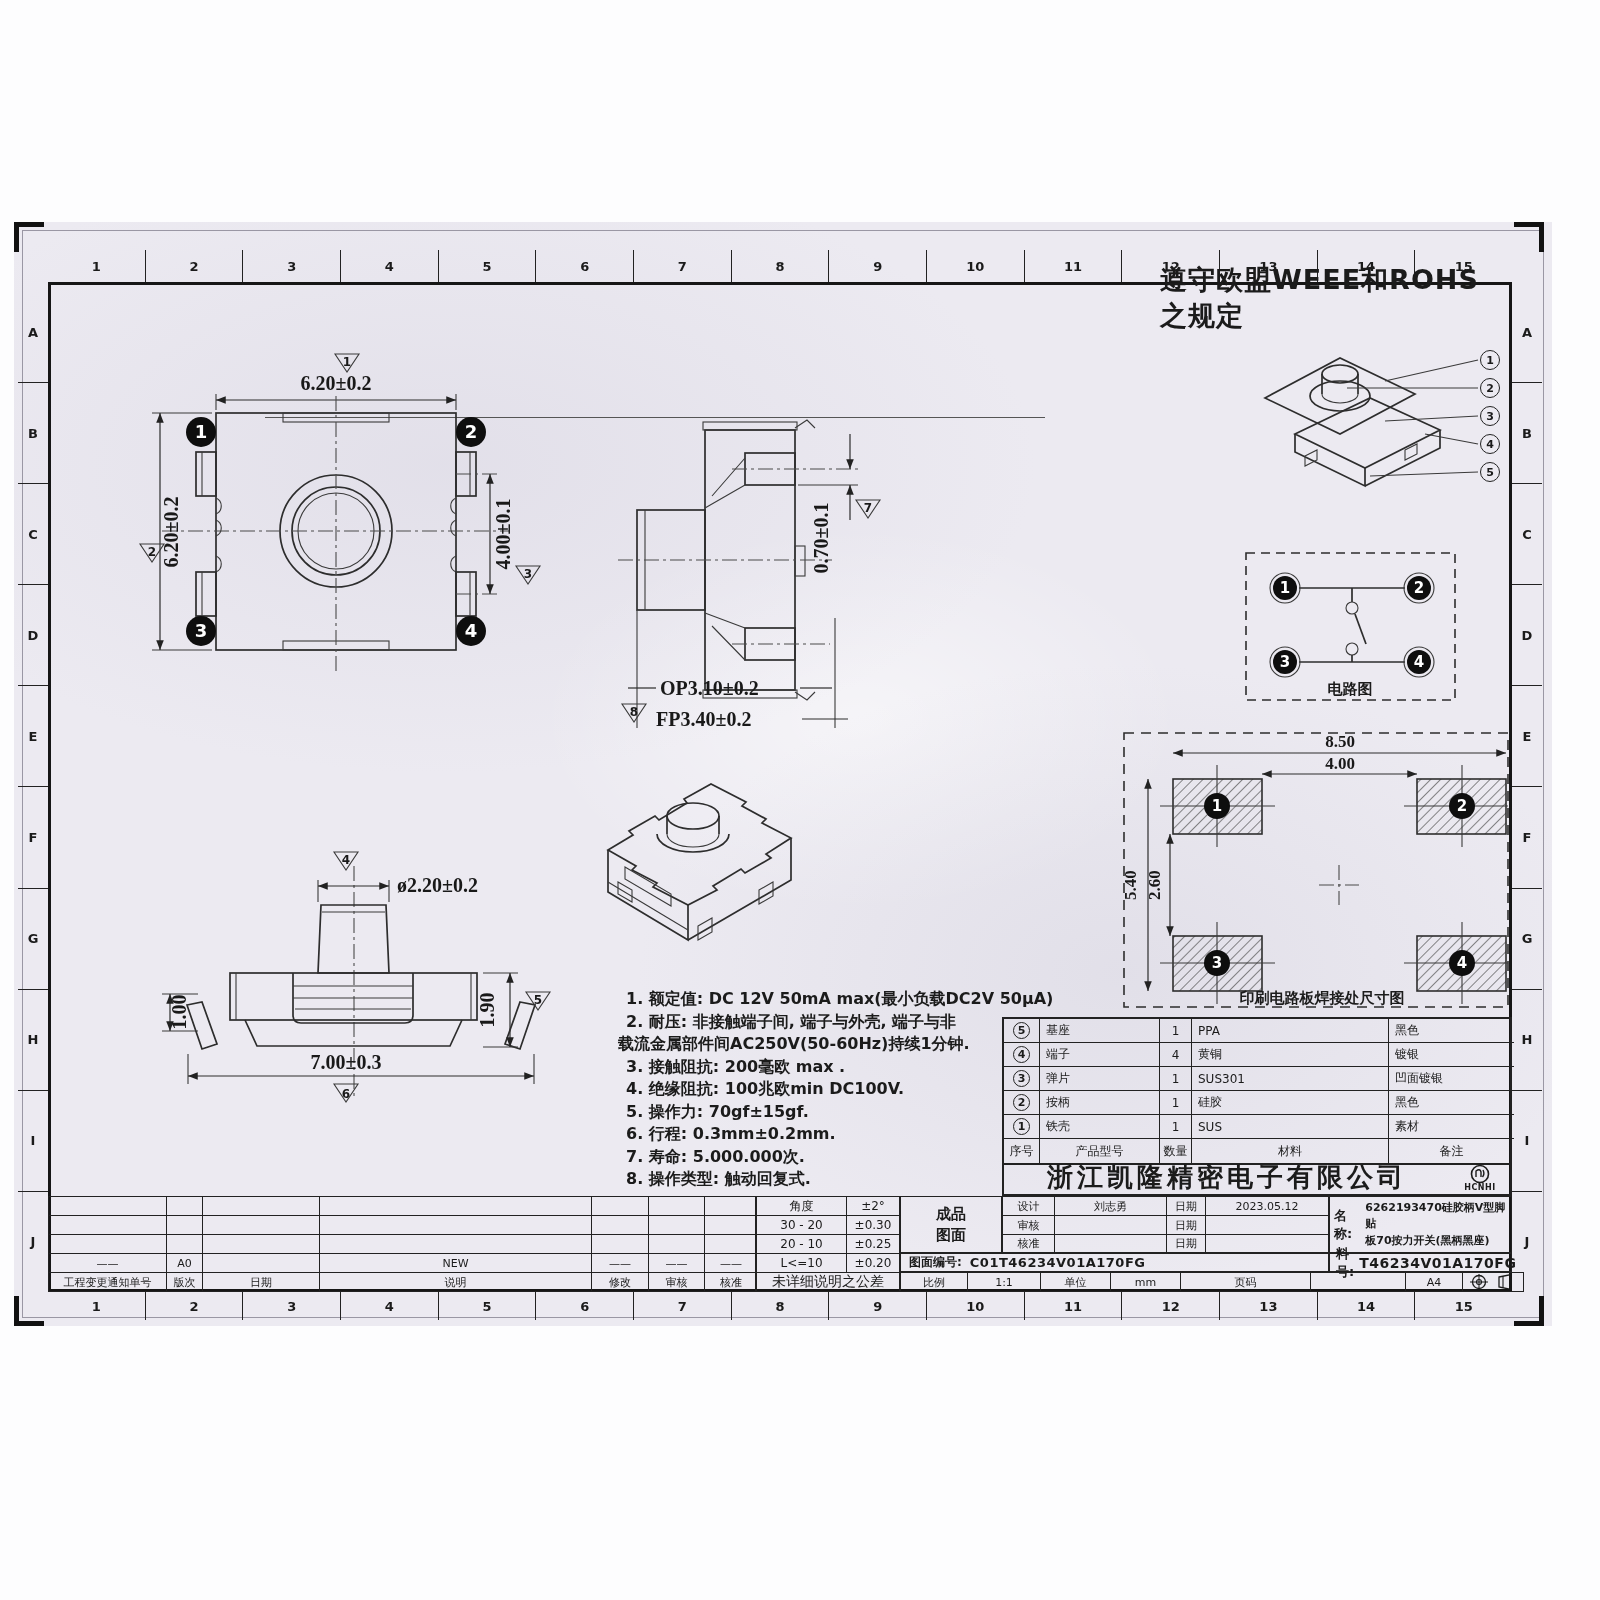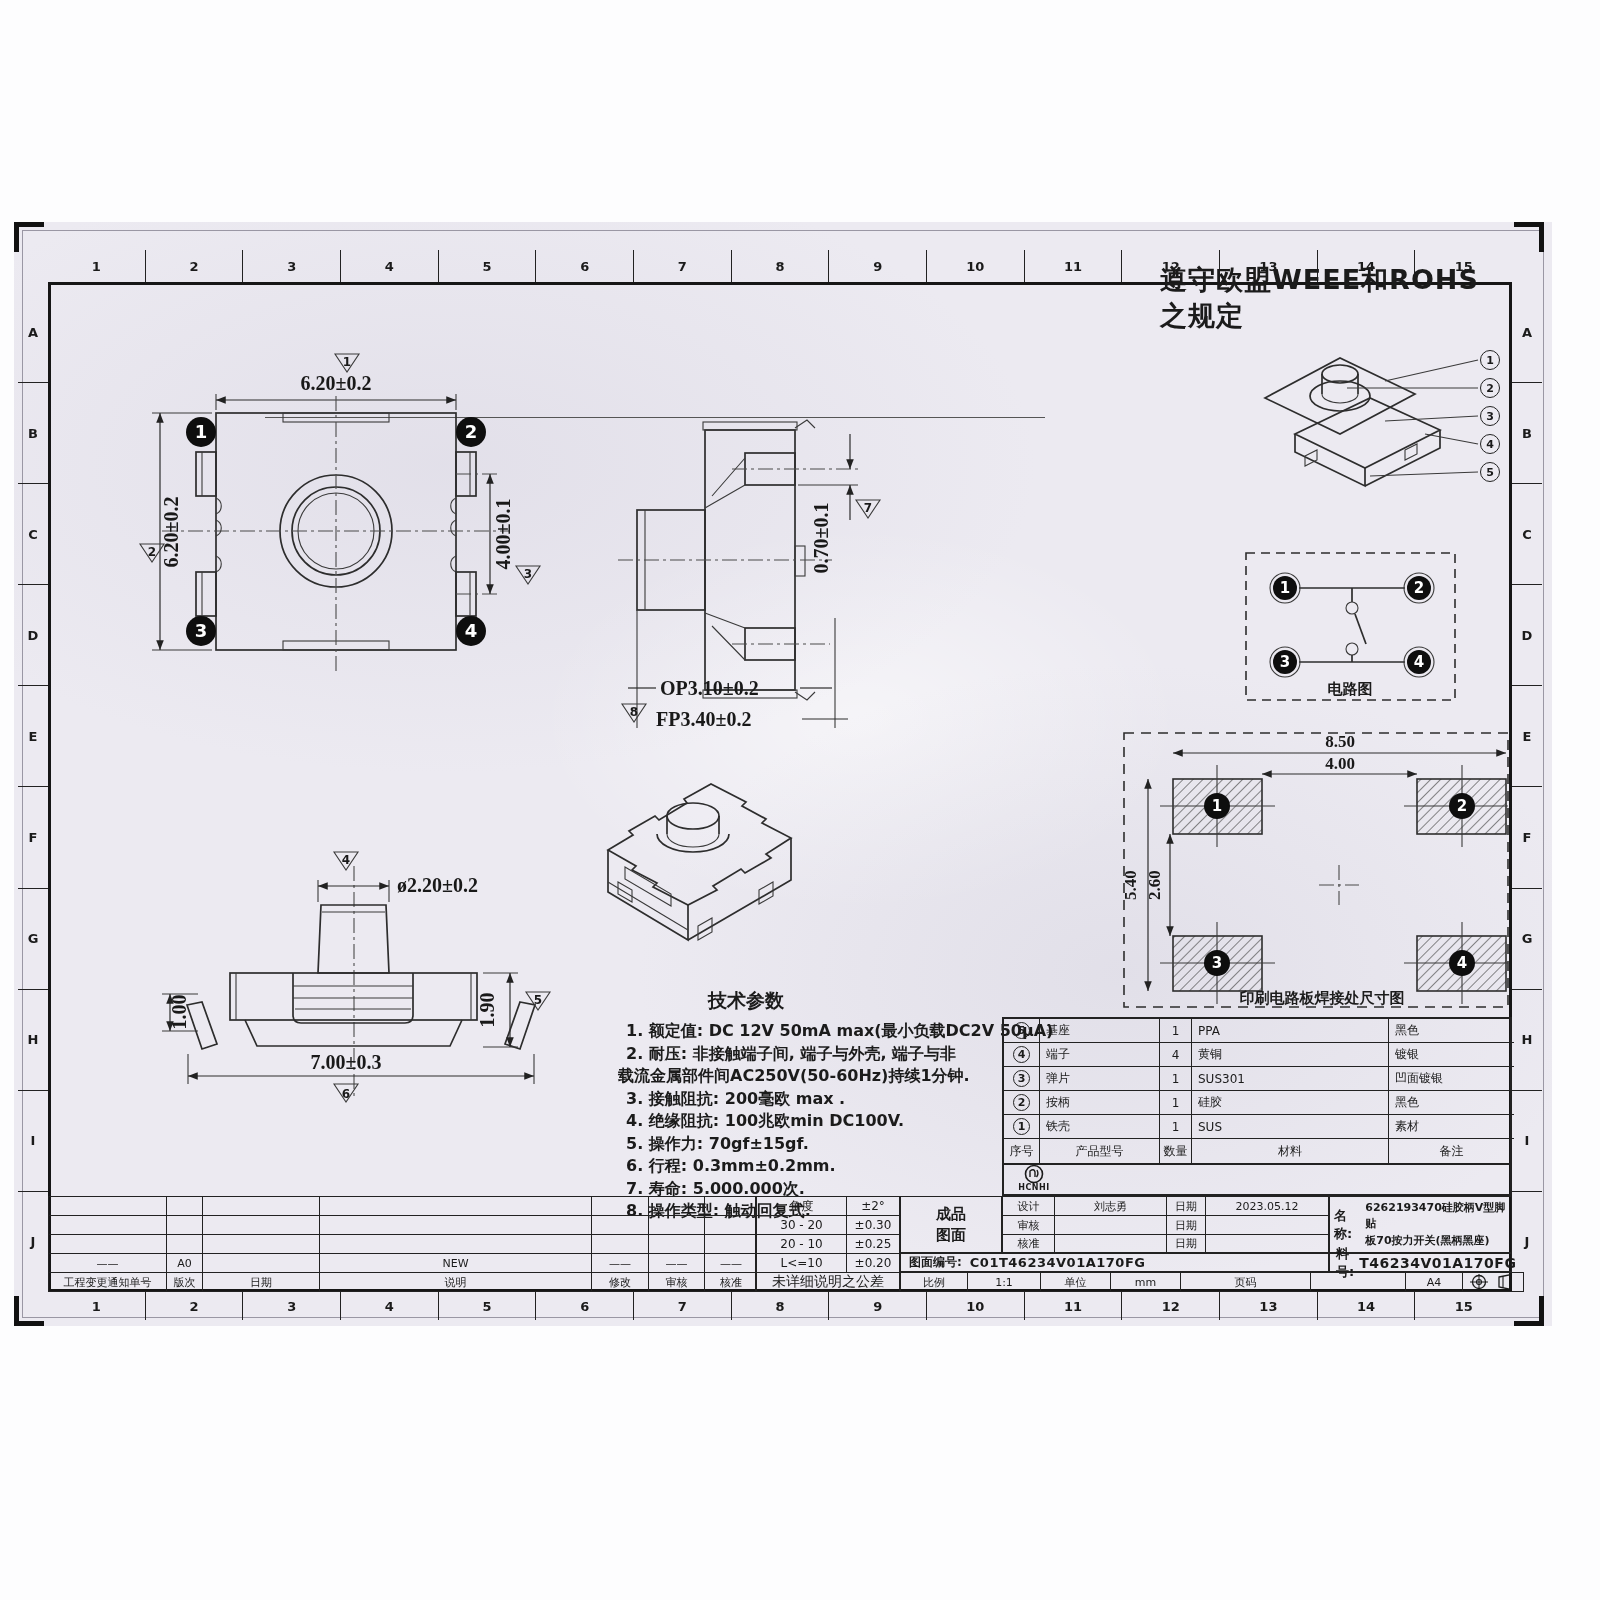--- a/index.html
+++ b/index.html
@@ -405,21 +405,20 @@
   <text class="pints" x="95" y="237">3</text>
   <circle class="pinc" cx="340" cy="232" r="13"></circle>
   <text class="pints" x="340" y="237">4</text>
 
   <line class="cl" x1="197" y1="154" x2="237" y2="154"></line>
   <line class="cl" x1="217" y1="134" x2="217" y2="174"></line>
   <text class="cjk" x="200" y="272">印刷电路板焊接处尺寸图</text>
 </svg>
 
 <div class="tech">
-  <div class="tp-title">技术参数</div>
   <div class="tp-line">1. 额定值: DC 12V 50mA max(最小负载DC2V 50μA)</div>
   <div class="tp-line">2. 耐压: 非接触端子间, 端子与外壳, 端子与非</div>
   <div class="tp-line wrap">载流金属部件间AC250V(50-60Hz)持续1分钟.</div>
   <div class="tp-line">3. 接触阻抗: 200毫欧 max .</div>
   <div class="tp-line">4. 绝缘阻抗: 100兆欧min DC100V.</div>
   <div class="tp-line">5. 操作力: 70gf±15gf.</div>
   <div class="tp-line">6. 行程: 0.3mm±0.2mm.</div>
   <div class="tp-line">7. 寿命: 5.000.000次.</div>
   <div class="tp-line">8. 操作类型: 触动回复式.</div>
 </div>
@@ -466,20 +465,21 @@
   <div class="bc left nr">素材</div>
 
   <div class="bc ctr nb">序号</div>
   <div class="bc ctr nb">产品型号</div>
   <div class="bc ctr nb">数量</div>
   <div class="bc ctr nb">材料</div>
   <div class="bc ctr nb nr">备注</div>
 </div>
 
 <div class="company">
+  <div class="cname">浙江凯隆精密电子有限公司</div>
   <div class="clogo">
     <svg width="20" height="20" viewBox="0 0 20 20">
       <circle cx="10" cy="10" r="8.5" fill="none" stroke="#1b1b1b" stroke-width="1.6"></circle>
       <path d="M6,13 L6,7 Q10,4 11,8 L11,13 M13,6 Q15,10 12.5,13" fill="none" stroke="#1b1b1b" stroke-width="1.4"></path>
     </svg>
     <span class="ltxt">HCNHI</span>
   </div>
 </div>
 
 <div class="tw grid" style="left:48px;top:1196px;width:708px;height:96px;grid-template-columns:118px 36px 117px 272px 57px 56px 52px;grid-template-rows:19px 19px 19px 19px 1fr">

